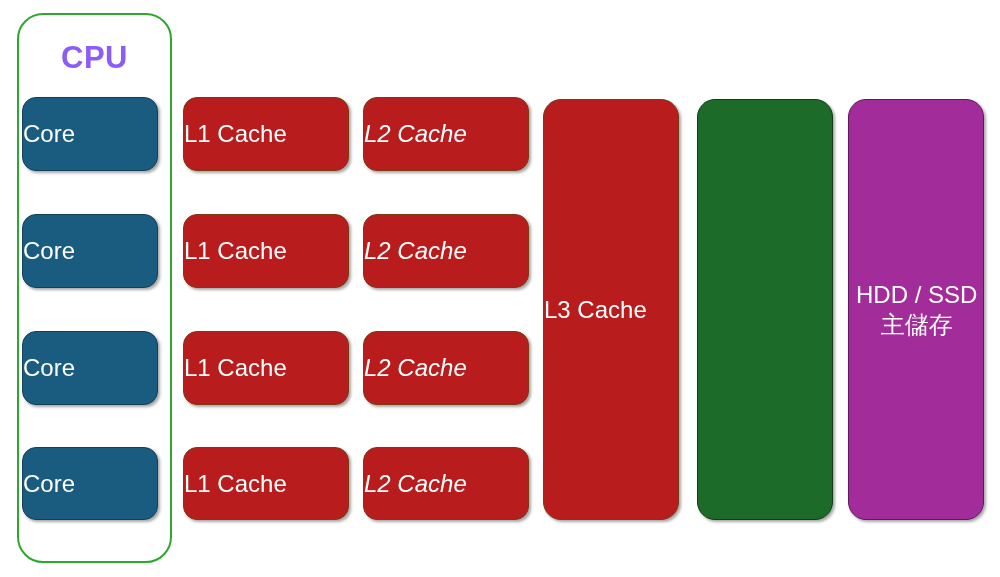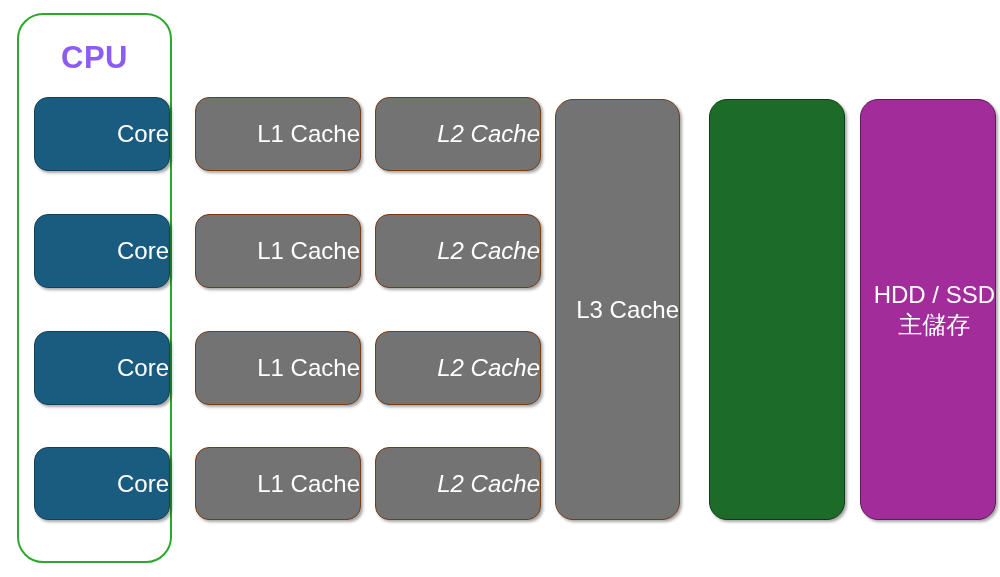--- a/index.html
+++ b/index.html
@@ -48,34 +48,33 @@
     line-height: 40px;
   }
 
   
   .blk {
     position: absolute;
     box-sizing: border-box;
     border-radius: 14px;
     display: flex;
     align-items: center;
-    justify-content: flex-end;
+    justify-content: flex-start;
     text-align: center;
     color: #ffffff;
     font-size: 24px;
     line-height: 1.22;
     box-shadow: 2px 2px 3px rgba(0,0,0,0.35);
-    margin-left: 12px;
   }
   .blk.core {
     background: #1A5C80;
     border: 1.5px solid #12405a;
   }
   .blk.cache {
-    background: #737373;
+    background: #b91c1c;
     border: 1.5px solid #7a3a13;
   }
   .blk.ram {
     background: #1C6B29;
     border: 1.5px solid #0f3d17;
   }
   .blk.storage {
     background: #A32C9B;
     border: 1.5px solid #5e1a5a;
     padding-left: 7px;
@@ -87,21 +86,21 @@
     display: block;
   }
   .blk .sub {
     display: block;
   }
 
   
   .col-core  { left: 22px;  width: 136px; }
   .col-l1    { left: 183px; width: 166px; }
   .col-l2    { left: 363px; width: 166px; font-style: italic; }
-  .col-l3    { left: 543px; width: 125px; }
+  .col-l3    { left: 543px; width: 136px; }
   .col-ram   { left: 697px; width: 136px; }
   .col-store { left: 848px; width: 136px; }
 
   
   .row-1 { top: 97px;  height: 74px; }
   .row-2 { top: 214px; height: 74px; }
   .row-3 { top: 331px; height: 74px; }
   .row-4 { top: 447px; height: 73px; }
   .row-tall { top: 99px; height: 421px; }
 </style>

